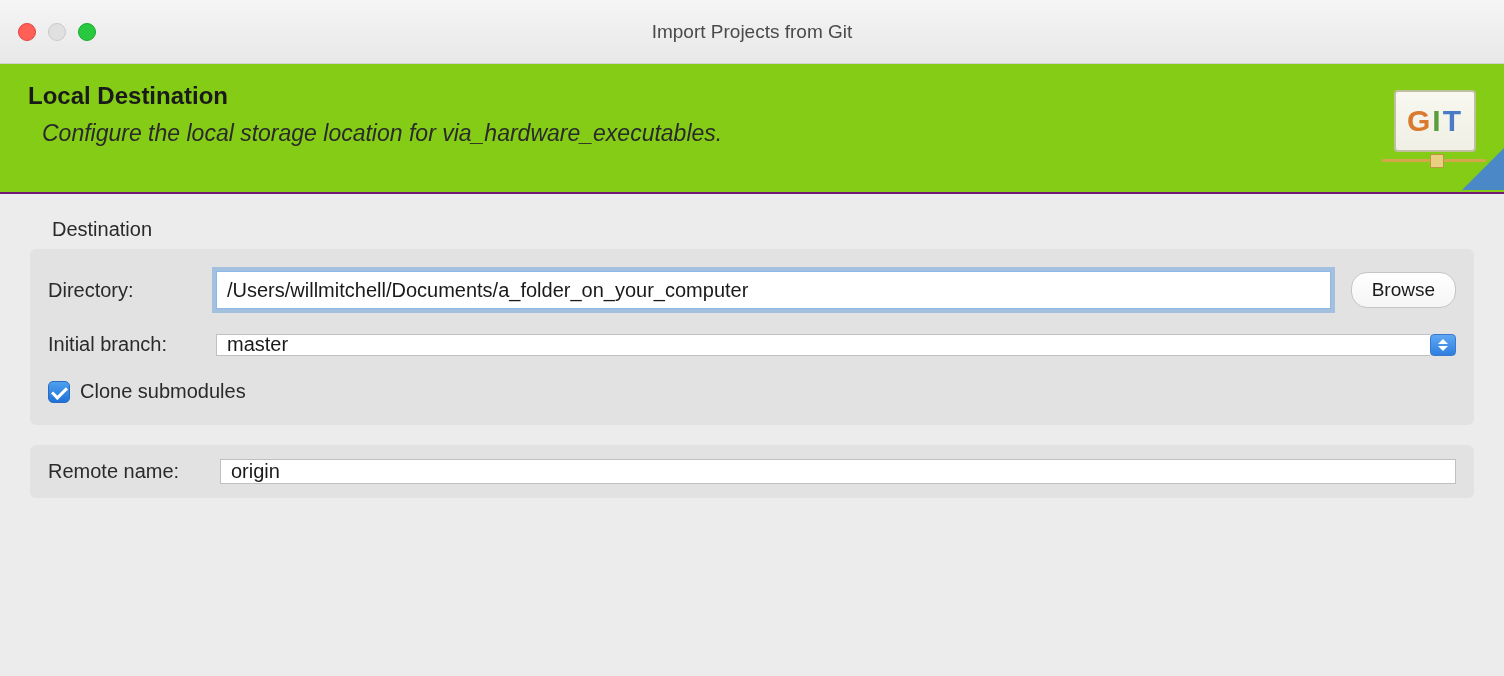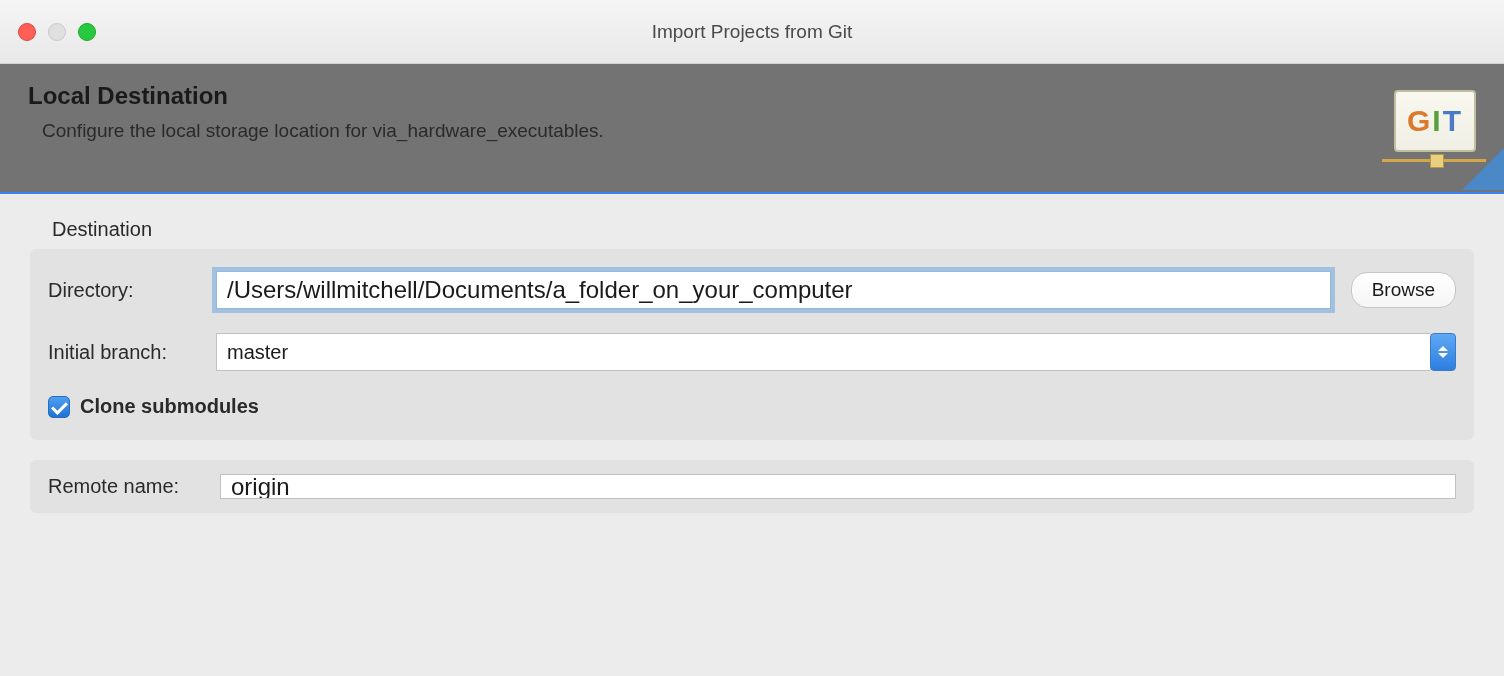--- a/index.html
+++ b/index.html
@@ -37,37 +37,38 @@
     .traffic-green { background: #28c840; border: 1px solid #1aab29; }
     .window-title {
       position: absolute;
       left: 50%;
       transform: translateX(-50%);
       font-size: 19px;
       color: #4a4a4a;
       font-weight: 400;
     }
     .header-panel {
-      background: #737373;
+      background: #84cc16;
       padding: 18px 28px;
-      border-bottom: 2px solid #3b82f6;
+      border-bottom: 2px solid #701a75;
       position: relative;
       height: 130px;
     }
     .header-title {
       font-size: 24px;
       font-weight: 700;
       color: #1a1a1a;
       margin-bottom: 10px;
     }
     .header-subtitle {
-      font-size: 19px;
+      font-size: 23px;
       color: #2a2a2a;
       font-weight: 400;
       padding-left: 14px;
+      font-style: italic;
     }
     .git-banner {
       position: absolute;
       right: 0;
       top: 18px;
       width: 130px;
       height: 108px;
     }
     .git-logo {
       position: absolute;
@@ -143,21 +144,21 @@
     }
     .form-label {
       font-size: 20px;
       color: #2a2a2a;
       width: 168px;
       flex-shrink: 0;
     }
     .text-input {
       flex: 1;
       height: 38px;
-      font-size: 24px;
+      font-size: 20px;
       padding: 4px 10px;
       background: #ffffff;
       border: 1px solid #c0c0c0;
       border-radius: 0;
       color: #1a1a1a;
       font-family: inherit;
     }
     .text-input.focused {
       outline: none;
       border: 1px solid #8fb8e8;
@@ -174,21 +175,21 @@
       color: #1a1a1a;
       font-family: inherit;
     }
     .select-wrap {
       flex: 1;
       position: relative;
       display: flex;
     }
     .select-input {
       flex: 1;
-      height: 38px;
+      height: 22px;
       font-size: 20px;
       padding: 4px 10px;
       background: #ffffff;
       border: 1px solid #c0c0c0;
       border-right: none;
       color: #1a1a1a;
       font-family: inherit;
     }
     .select-arrows {
       width: 26px;
@@ -235,21 +236,20 @@
       top: 2px;
       width: 6px;
       height: 12px;
       border: solid #fff;
       border-width: 0 3px 3px 0;
       transform: rotate(45deg);
     }
     .checkbox-label {
       font-size: 20px;
       color: #2a2a2a;
-      font-weight: bold;
     }
     .config-group .group-body {
       padding: 14px 18px;
     }
     .config-row .form-label {
       width: 172px;
     }
     .config-row .text-input {
       height: 25px;
     }

